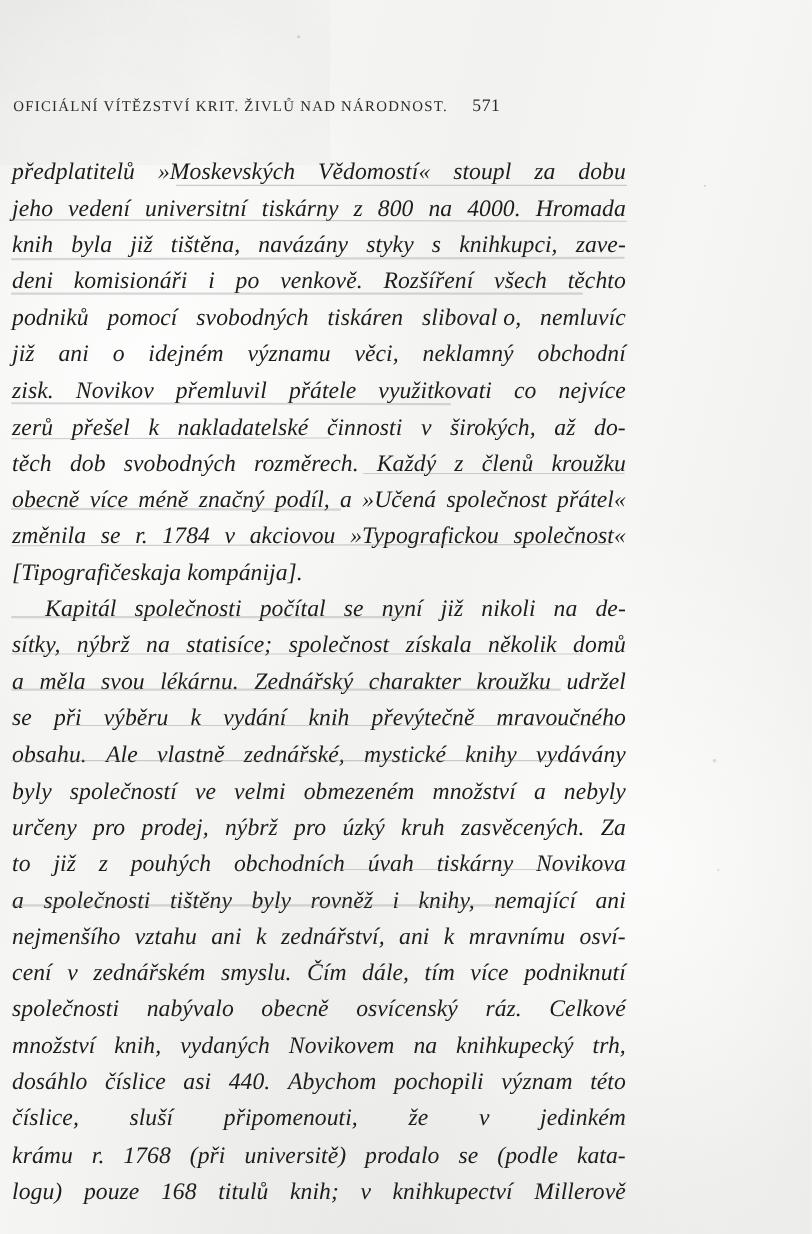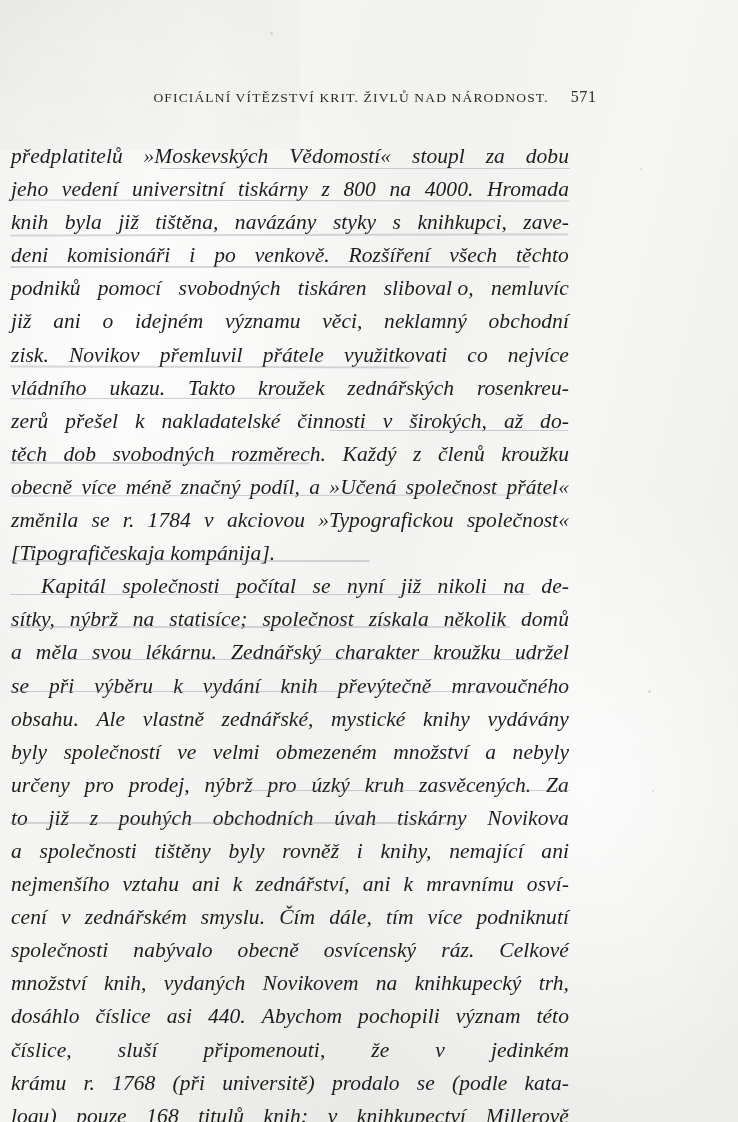--- a/index.html
+++ b/index.html
@@ -31,21 +31,21 @@
     opacity: 0.55;
     mix-blend-mode: multiply;
   }
 
   
   #runhead {
     position: absolute;
     top: 88px;
     left: 12px;
     right: 0;
-    text-align: center;
+    text-align: left;
     white-space: nowrap;
   }
   #runhead .rh-title {
     font-size: 13.5px;
     letter-spacing: 1.15px;
     color: #2a2b28;
     text-transform: uppercase;
     font-variant: small-caps;
   }
   #runhead .rh-folio {
@@ -226,30 +226,20 @@
           <span class="w">Novikov</span>
           <span class="w">přemluvil</span>
           <span class="w">přátele</span>
           <span class="w">využitkovati</span>
           <span class="w">co</span>
           <span class="w">nejvíce</span>
         </span>
       </div>
       <div class="ln j">
         <span class="words">
-          <span class="w">vládního</span>
-          <span class="w">ukazu.</span>
-          <span class="w">Takto</span>
-          <span class="w">kroužek</span>
-          <span class="w">zednářských</span>
-          <span class="w">rosenkreu-</span>
-        </span>
-      </div>
-      <div class="ln j">
-        <span class="words">
           <span class="w">zerů</span>
           <span class="w">přešel</span>
           <span class="w">k</span>
           <span class="w">nakladatelské</span>
           <span class="w">činnosti</span>
           <span class="w">v</span>
           <span class="w">širokých,</span>
           <span class="w">až</span>
           <span class="w">do-</span>
         </span>

